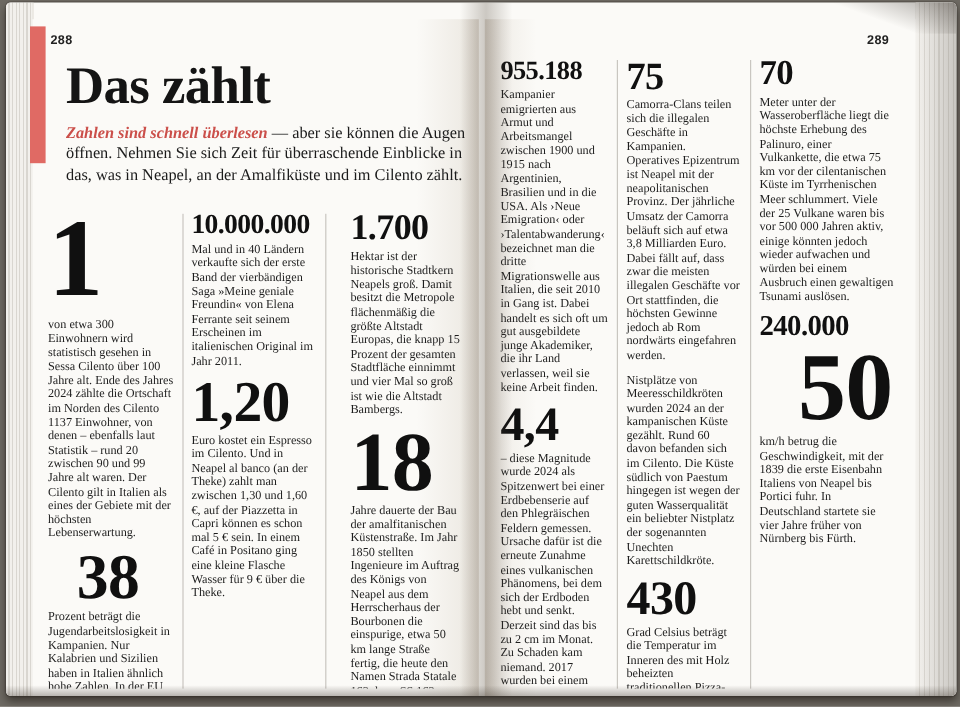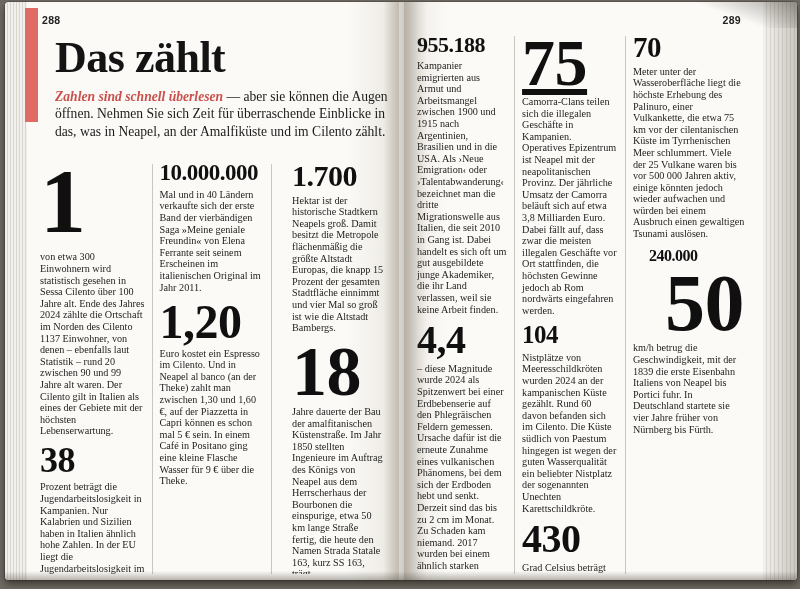--- a/index.html
+++ b/index.html
@@ -34,21 +34,21 @@
   }
   .gutter-shadow{
     position:absolute;left:378px;top:0;bottom:0;width:44px;pointer-events:none;
     background:linear-gradient(90deg, rgba(0,0,0,0) 0, rgba(95,85,72,.30) 50%, rgba(0,0,0,0) 100%);
   }
   .book-bottom{
     position:absolute;left:0;right:0;bottom:0;height:9px;
     background:linear-gradient(to bottom, rgba(0,0,0,0), rgba(60,52,44,.35));
   }
   
-  .page{position:absolute;top:0;bottom:0;color:#1b1b1b;}
+  .page{position:absolute;top:14px;bottom:0;color:#1b1b1b;}
   .page-left{
     left:22px;width:372px;
     background:linear-gradient(90deg,#fbfaf7 0,#fbfaf7 86%,#efece6 96%,#ddd7ce 100%);
   }
   .page-right{
     left:399px;width:359px;
     background:linear-gradient(90deg,#ddd7ce 0,#f1eee9 4%,#fbfaf7 12%,#fbfaf7 100%);
   }
   .pagenum{
     position:absolute;top:12px;
@@ -83,33 +83,33 @@
   .item + .item{margin-top:9px;}
   .num{
     font-family:"Liberation Serif", serif;font-weight:bold;color:#101010;
     line-height:.82;letter-spacing:-0.5px;margin:0 0 6px 0;
   }
   .caption{
     font-size:10.2px;line-height:11.6px;color:#1d1d1d;
     hyphens:auto;-webkit-hyphens:auto;overflow-wrap:break-word;
   }
   .n1{font-size:92px;margin-bottom:12px;}
-  .n2{font-size:36px;}
+  .n2{font-size:53px;margin-left:24px;}
   .n3{font-size:23px;}
   .n4{font-size:48px;}
   .n5{font-size:28px;}
   .n6{font-size:30px;}
   .n7{font-size:70px;margin-top:3px;}
   .n8{font-size:22px;}
   .n9{font-size:40px;}
-  .n10{font-size:66px;text-decoration:underline;}
+  .n10{font-size:32px;}
   .n11{font-size:25px;}
   .n12{font-size:40px;}
   .n13{font-size:29px;}
-  .n14{font-size:16px;margin-left:16px;}
+  .n14{font-size:24px;}
   .n15{font-size:80px;margin-left:32px;}
 </style>
 </head>
 <body>
 
 <div class="scene">
   <div class="book">
     <div class="edge-left"></div>
     <div class="edge-right"></div>
 
@@ -166,21 +166,20 @@
             <div class="num n9">4,4</div>
             <div class="caption">– diese Magnitude wurde 2024 als Spitzenwert bei einer Erdbebenserie auf den Phlegräischen Feldern gemessen. Ursache dafür ist die erneute Zunahme eines vulkanischen Phänomens, bei dem sich der Erdboden hebt und senkt. Derzeit sind das bis zu 2 cm im Monat. Zu Schaden kam niemand. 2017 wurden bei einem ähnlich starken Erdbeben 4,2 gemessen, das den Ort Casamicciola auf Ischia im August erschütterte. Zwei Menschen starben, 42 wurden verletzt, mehr als 1000 mussten ihre Häuser verlassen.</div>
           </div>
         </div>
         <div class="col">
           <div class="item">
             <div class="num n10">75</div>
             <div class="caption">Camorra-Clans teilen sich die illegalen Geschäfte in Kampanien. Operatives Epizentrum ist Neapel mit der neapolitanischen Provinz. Der jährliche Umsatz der Camorra beläuft sich auf etwa 3,8 Milliarden Euro. Dabei fällt auf, dass zwar die meisten illegalen Geschäfte vor Ort stattfinden, die höchsten Gewinne jedoch ab Rom nordwärts eingefahren werden.</div>
           </div>
           <div class="item">
-            <div class="num n11">104</div>
             <div class="caption">Nistplätze von Meeresschildkröten wurden 2024 an der kampanischen Küste gezählt. Rund 60 davon befanden sich im Cilento. Die Küste südlich von Paestum hingegen ist wegen der guten Wasserqualität ein beliebter Nistplatz der sogenannten Unechten Karettschildkröte.</div>
           </div>
           <div class="item">
             <div class="num n12">430</div>
             <div class="caption">Grad Celsius beträgt die Temperatur im Inneren des mit Holz beheizten traditionellen Pizza-Steinbackofens.</div>
           </div>
         </div>
         <div class="col">
           <div class="item">
             <div class="num n13">70</div>

